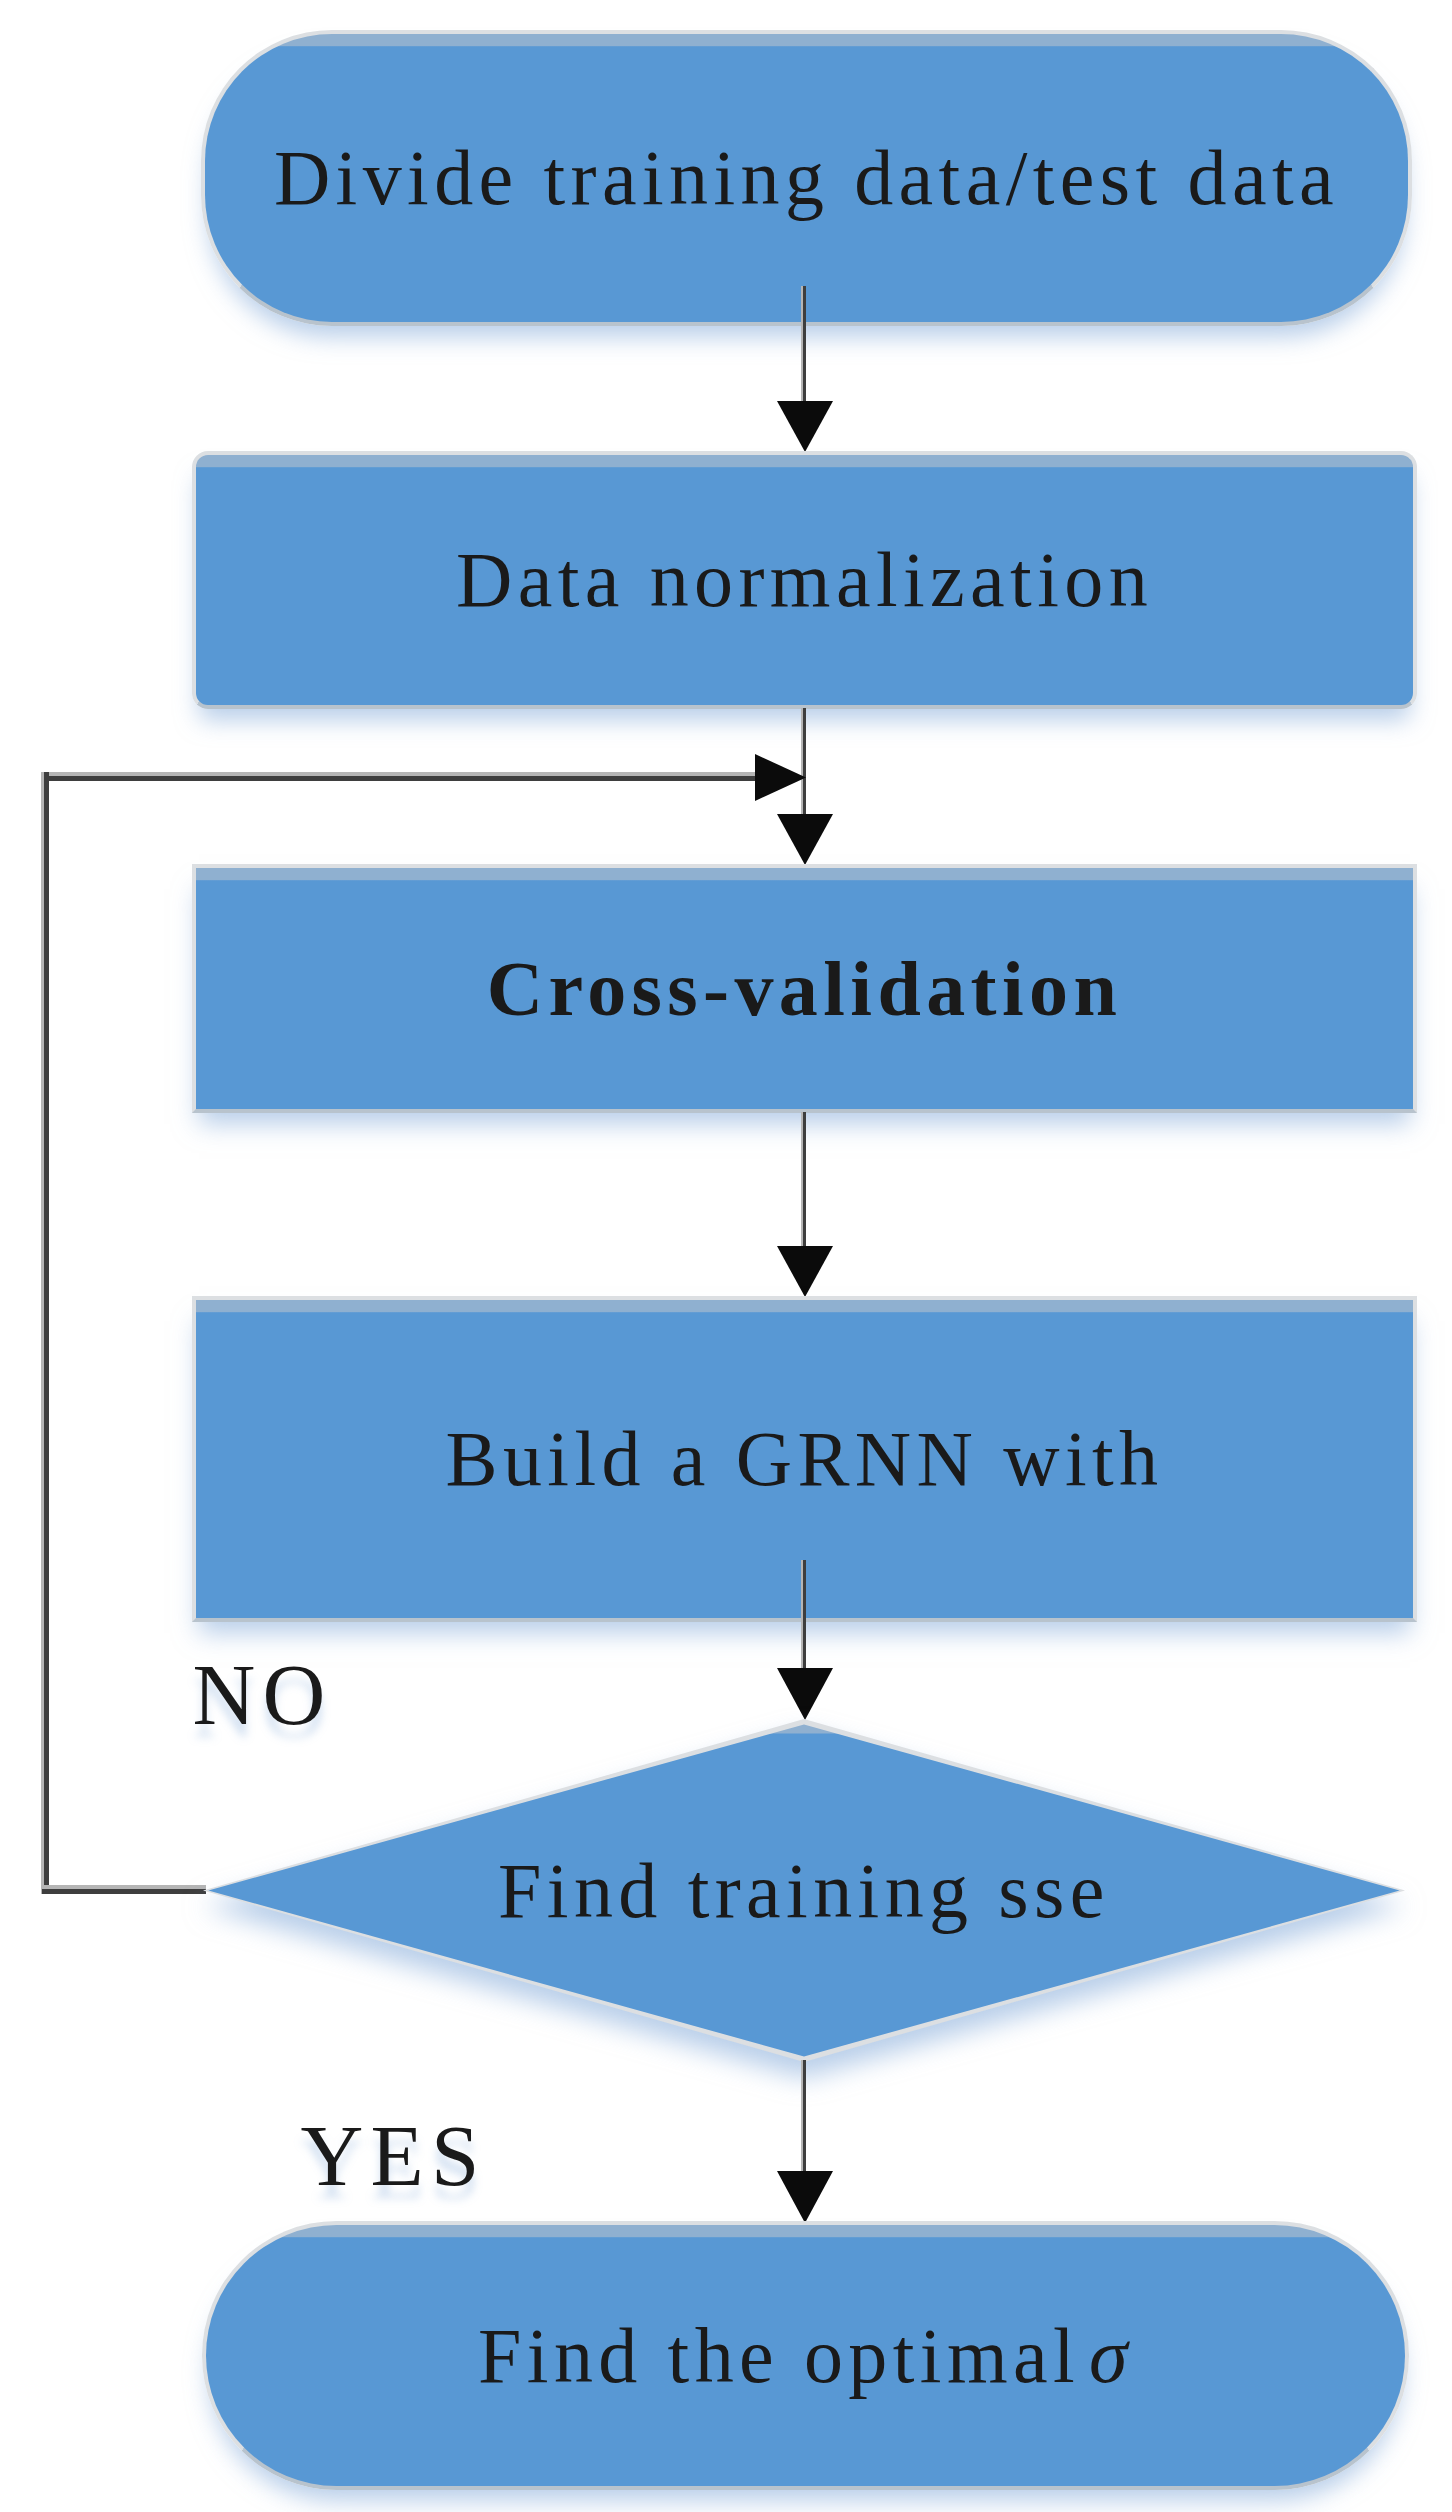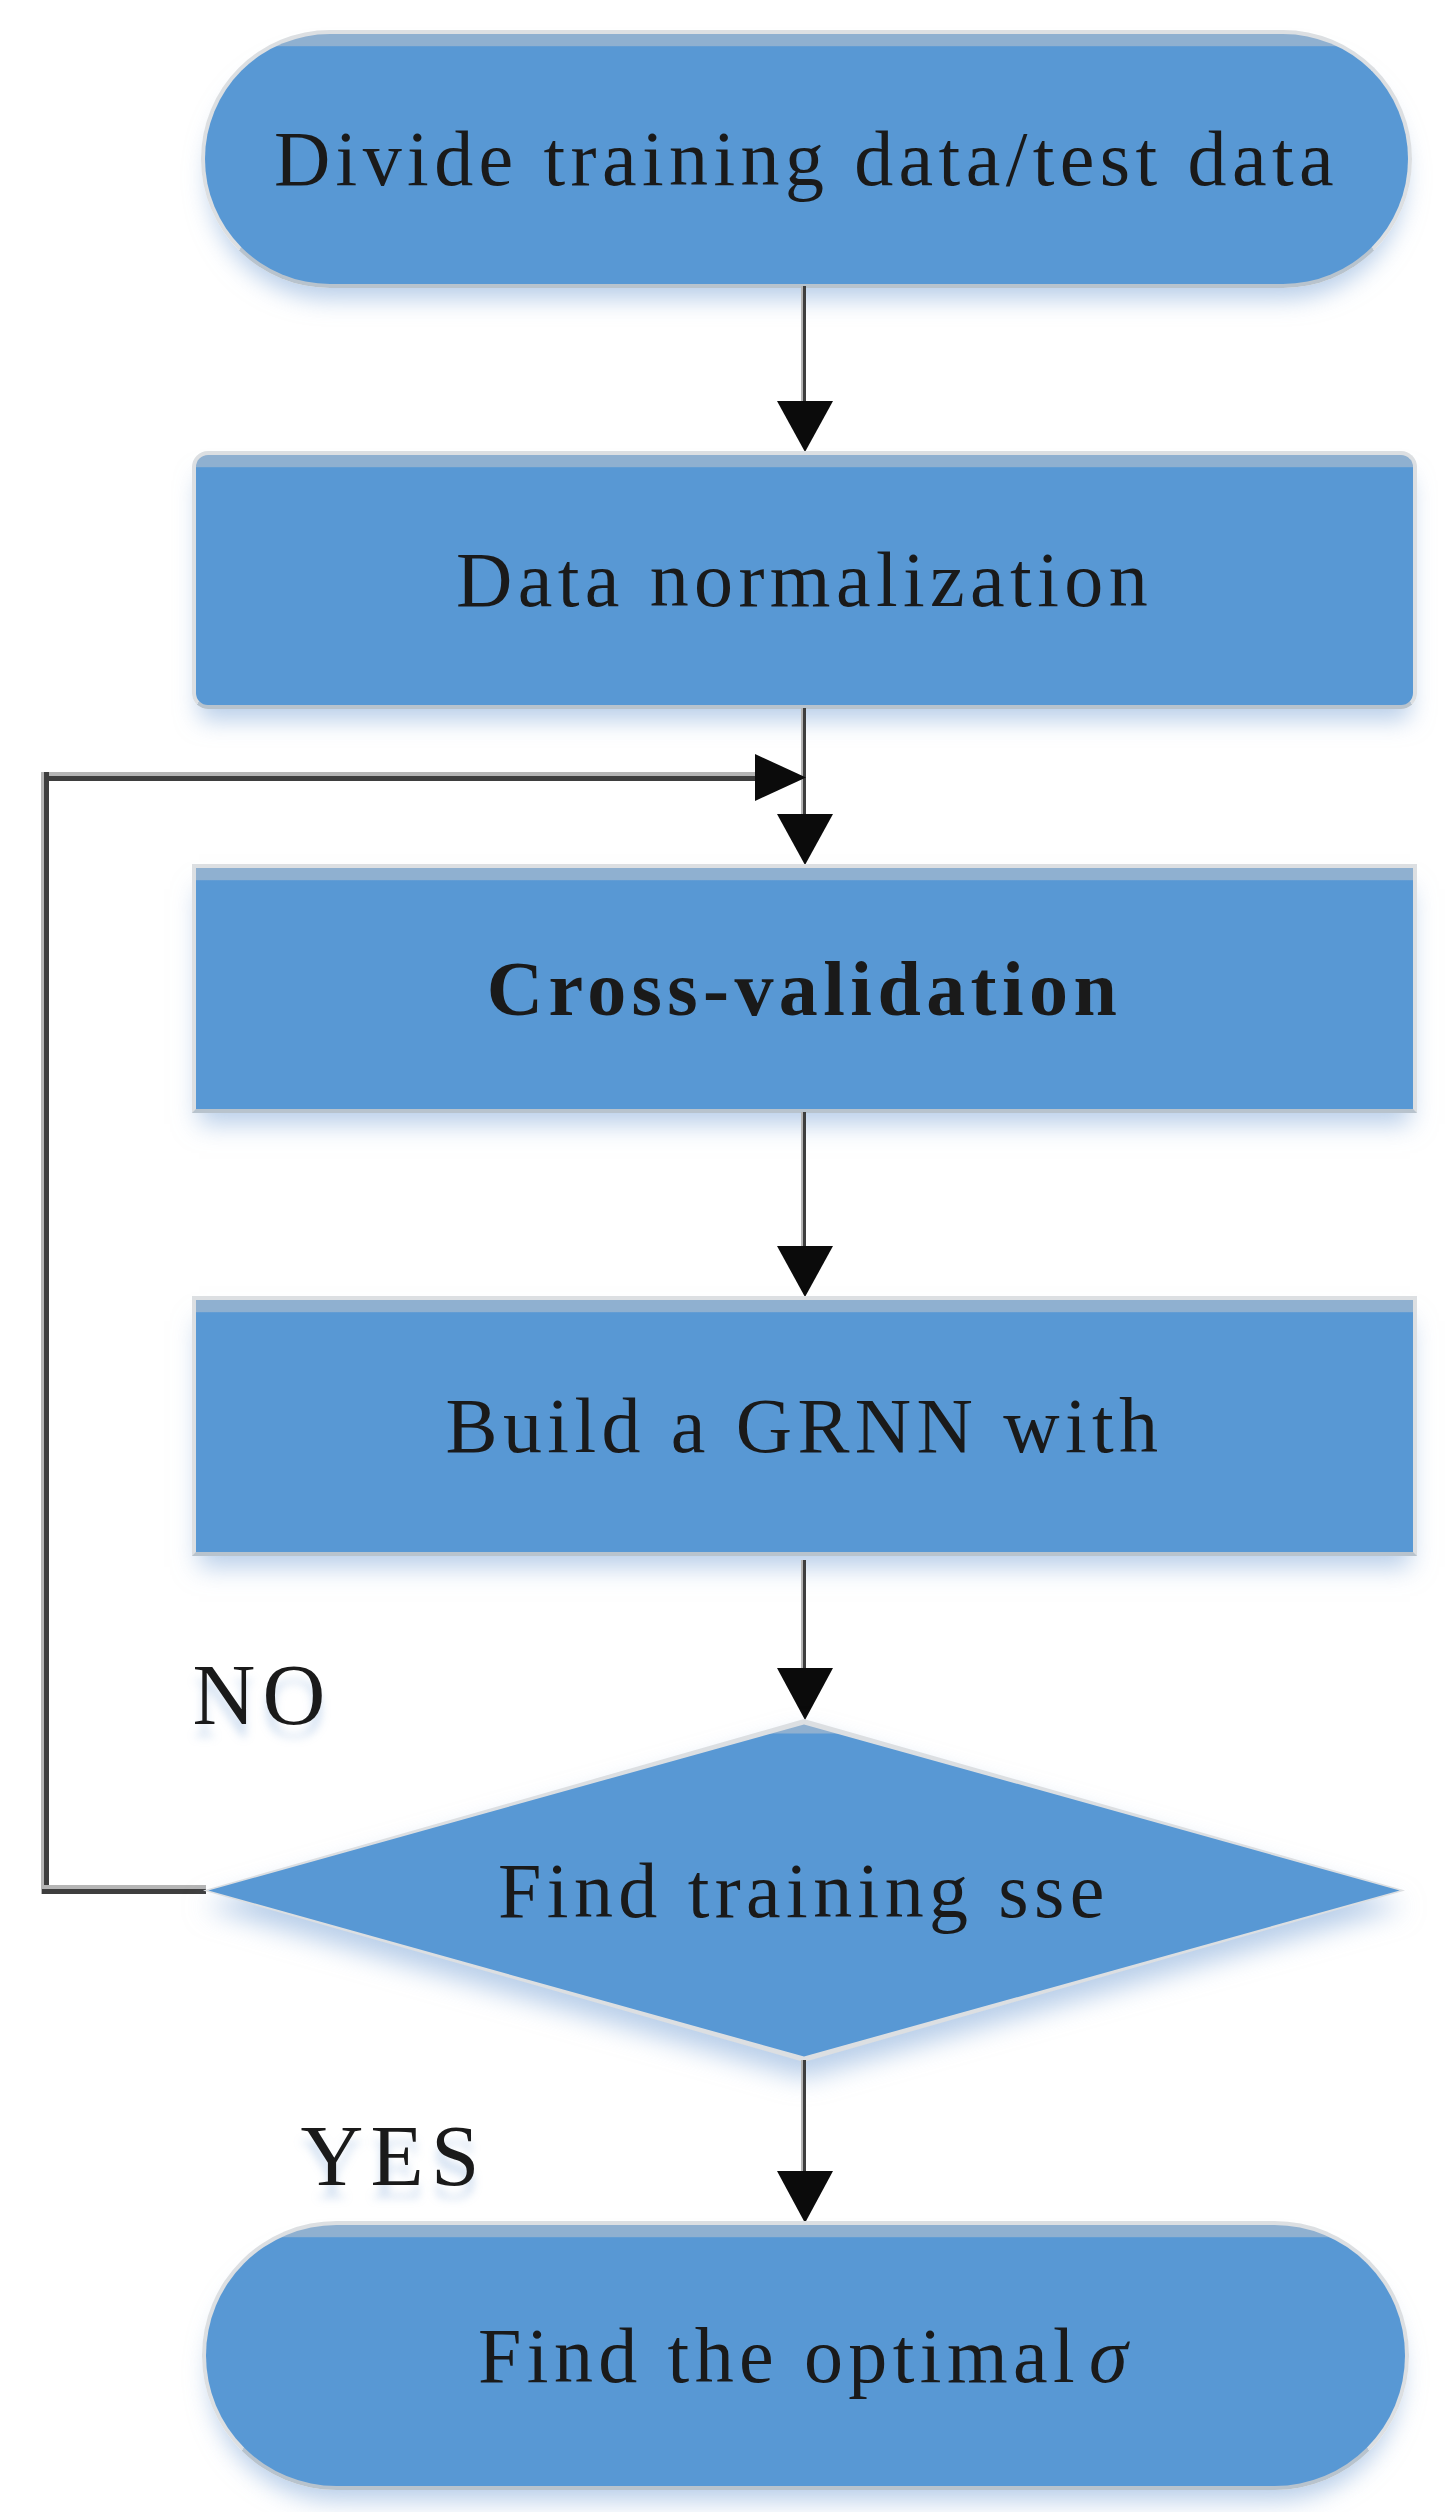--- a/index.html
+++ b/index.html
@@ -78,21 +78,21 @@
     text-shadow:0 12.7px 9px rgba(125,165,215,0.35);
     font-family:Liberation Serif, serif;
   }
   .two-line{line-height:1.36;}
 </style>
 </head>
 <body>
 
 <div id="canvas">
 
-  <div class="node terminator" style="left:201px;top:30px;width:1211px;height:258px;">
+  <div class="node terminator" style="left:201px;top:30px;width:1211px;height:296px;">
     <span>Divide training data/test data</span>
   </div>
 
   <div class="v-line" style="left:801px;top:286px;height:119px;"></div>
   <div class="arrow-down" style="left:777px;top:401px;height:51px;"></div>
 
   <div class="node" style="left:192px;top:451px;width:1225px;height:258px;border-radius:16px;">
     <span>Data normalization</span>
   </div>
 
@@ -104,21 +104,21 @@
   <div class="loop-v" style="left:41px;top:772px;height:1122px;"></div>
   <div class="h-line" style="left:42px;top:1885px;width:164px;"></div>
 
   <div class="node" style="left:192px;top:864px;width:1225px;height:249px;font-weight:bold;">
     <span>Cross-validation</span>
   </div>
 
   <div class="v-line" style="left:801px;top:1112px;height:137px;"></div>
   <div class="arrow-down" style="left:777px;top:1246px;height:51px;"></div>
 
-  <div class="node two-line" style="left:192px;top:1296px;width:1225px;height:260px;">
+  <div class="node two-line" style="left:192px;top:1296px;width:1225px;height:326px;">
     <div>
       <div>Build a GRNN with</div>
     </div>
   </div>
 
   <div class="v-line" style="left:801px;top:1560px;height:110px;"></div>
   <div class="arrow-down" style="left:777px;top:1668px;height:52px;"></div>
 
   <div class="branch-label" style="left:154px;top:1647px;width:217px;height:95px;">NO</div>
 

